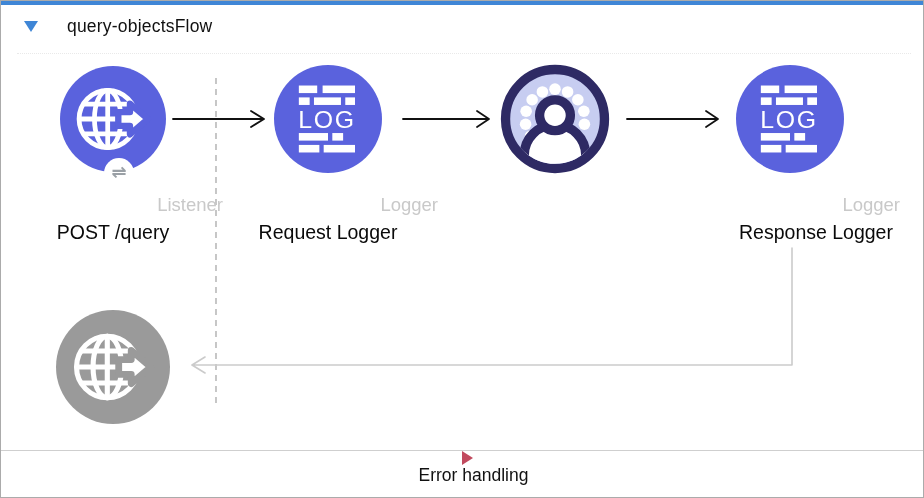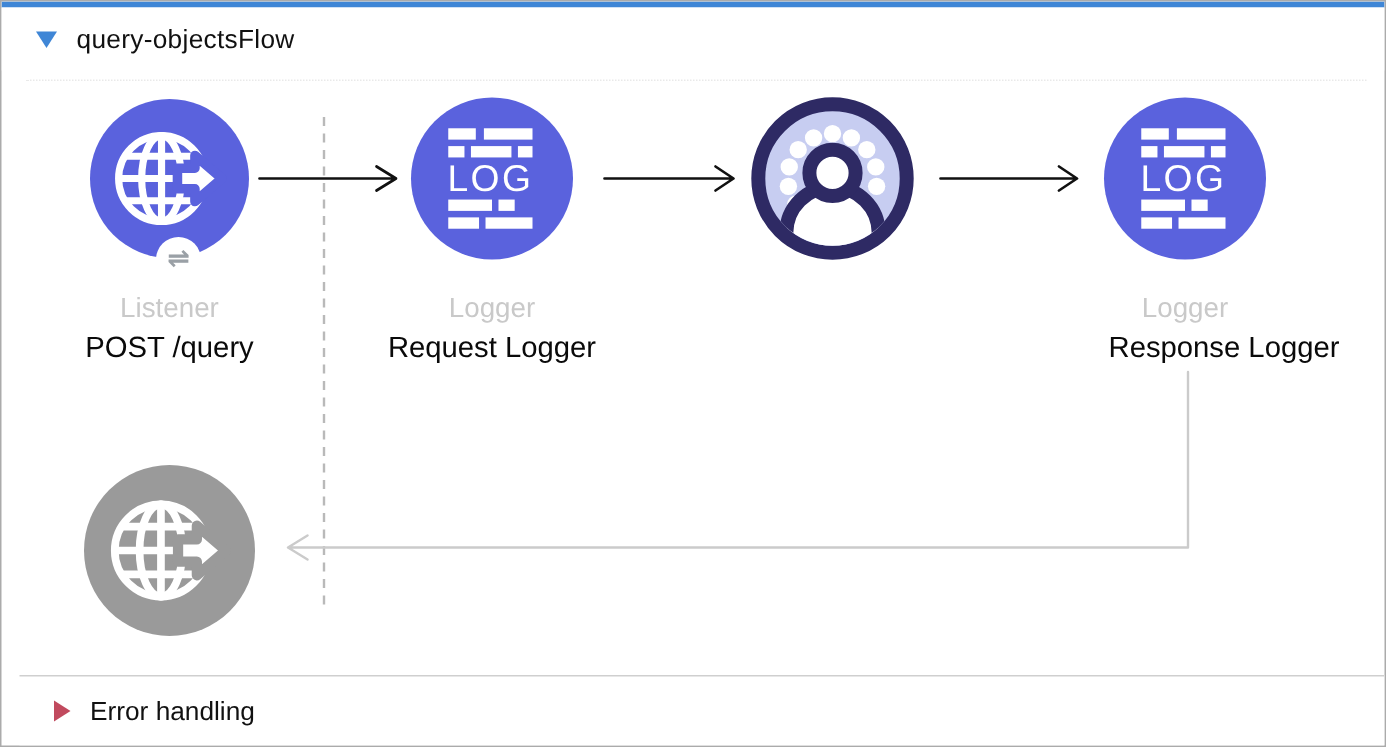--- a/index.html
+++ b/index.html
@@ -22,20 +22,21 @@
     background: #3f86d6;
   }
   .flow-header {
     position: absolute;
     top: 4px; left: 0; right: 0;
     height: 42px;
     display: flex;
     align-items: center;
     padding-left: 23px;
     background: #ffffff;
+    gap: 16px;
   }
   .tri-down {
     width: 0; height: 0;
     border-left: 7.5px solid transparent;
     border-right: 7.5px solid transparent;
     border-top: 11px solid #3f86d6;
     margin-right: 13px;
     cursor: pointer;
   }
   .flow-title {
@@ -71,21 +72,21 @@
     background: #ffffff;
     color: #9aa0a6;
     font-size: 18px;
     line-height: 29px;
     text-align: center;
     font-weight: 600;
   }
   .type-label {
     position: absolute;
     width: 220px;
-    text-align: center;
+    text-align: right;
     font-size: 18.5px;
     color: #c9c9c9;
     font-weight: 400;
   }
   .name-label {
     position: absolute;
     width: 230px;
     text-align: center;
     font-size: 19.5px;
     color: #0a0a0a;
@@ -94,28 +95,29 @@
   .query-label {
     position: absolute;
     width: 220px;
     text-align: center;
     font-size: 19.5px;
     color: #0a0a0a;
     font-weight: 400;
   }
   .error-row {
     position: absolute;
-    left: 12px; right: 0; bottom: 0;
+    left: 0; right: 0; bottom: 0;
     height: 47px;
     border-top: 1px solid #cfcfcf;
     display: flex;
     align-items: center;
     padding-left: 23px;
     background: #ffffff;
     cursor: pointer;
+    flex-direction: column;
   }
   .tri-right {
     width: 0; height: 0;
     border-top: 7.5px solid transparent;
     border-bottom: 7.5px solid transparent;
     border-left: 11px solid #c14a5e;
     margin-right: 13px;
   }
   .error-label {
     font-size: 17.5px;

